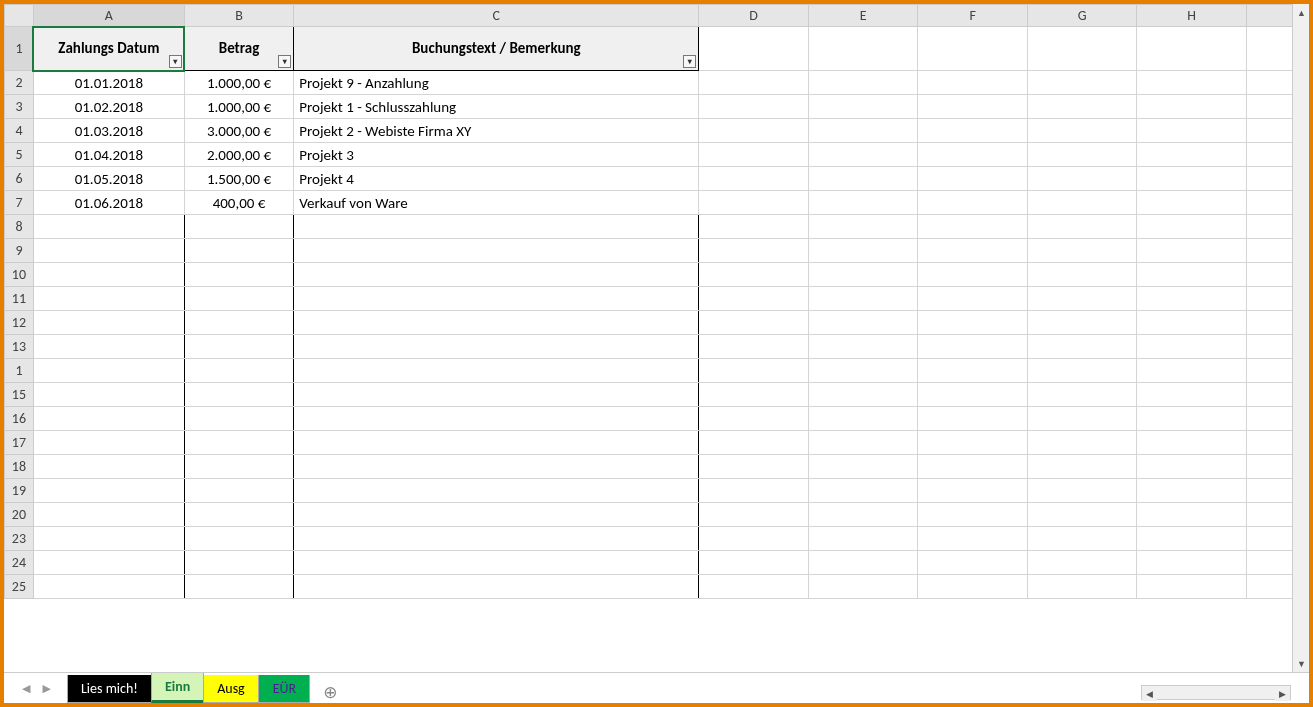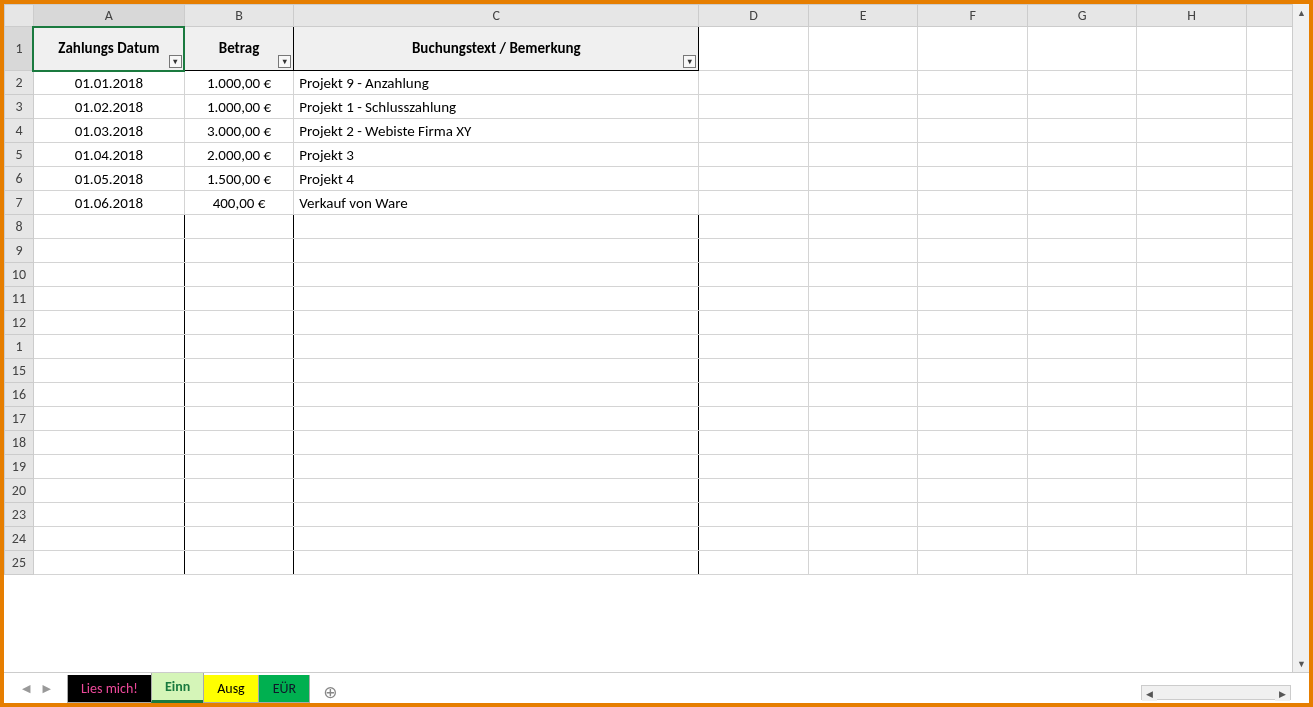--- a/index.html
+++ b/index.html
@@ -135,24 +135,24 @@
   .tabs { display: flex; align-items: flex-end; }
   .tab {
     padding: 5px 13px;
     border: 1px solid #aaa;
     border-top: none;
     font-size: 14px;
     cursor: pointer;
     margin-right: -1px;
     position: relative;
   }
-  .tab.black { background: #000; color: #ec4899; }
+  .tab.black { background: #000; color: #ffffff; }
   .tab.lgreen { background: #d5f5b8; color: #1a7a3f; font-weight: bold; border-bottom: 3px solid #1a7a3f; }
   .tab.yellow { background: #ffff00; color: #000; }
-  .tab.green { background: #00b050; color: #0f172a; padding-left: 14px; }
+  .tab.green { background: #00b050; color: #4c1d95; padding-left: 14px; }
   .addtab {
     padding: 0 14px;
     color: #888;
     font-size: 17px;
     display:flex;align-items:center;justify-content:center;
   }
   .hscroll {
     position: absolute;
     right: 18px; bottom: 3px;
     width: 150px; height: 15px;
@@ -344,20 +344,32 @@
             <td class="cell" style="border-right:1px solid #000"></td>
             <td class="cell" style="border-right:1px solid #000"></td>
             <td class="cell"></td>
             <td class="cell"></td>
             <td class="cell"></td>
             <td class="cell"></td>
             <td class="cell"></td>
             <td class="cell"></td>
           </tr>
       <tr>
+            <th class="rowhead">13</th>
+            <td class="cell" style="border-right:1px solid #000"></td>
+            <td class="cell" style="border-right:1px solid #000"></td>
+            <td class="cell" style="border-right:1px solid #000"></td>
+            <td class="cell"></td>
+            <td class="cell"></td>
+            <td class="cell"></td>
+            <td class="cell"></td>
+            <td class="cell"></td>
+            <td class="cell"></td>
+          </tr>
+      <tr>
             <th class="rowhead">1</th>
             <td class="cell" style="border-right:1px solid #000"></td>
             <td class="cell" style="border-right:1px solid #000"></td>
             <td class="cell" style="border-right:1px solid #000"></td>
             <td class="cell"></td>
             <td class="cell"></td>
             <td class="cell"></td>
             <td class="cell"></td>
             <td class="cell"></td>
             <td class="cell"></td>

